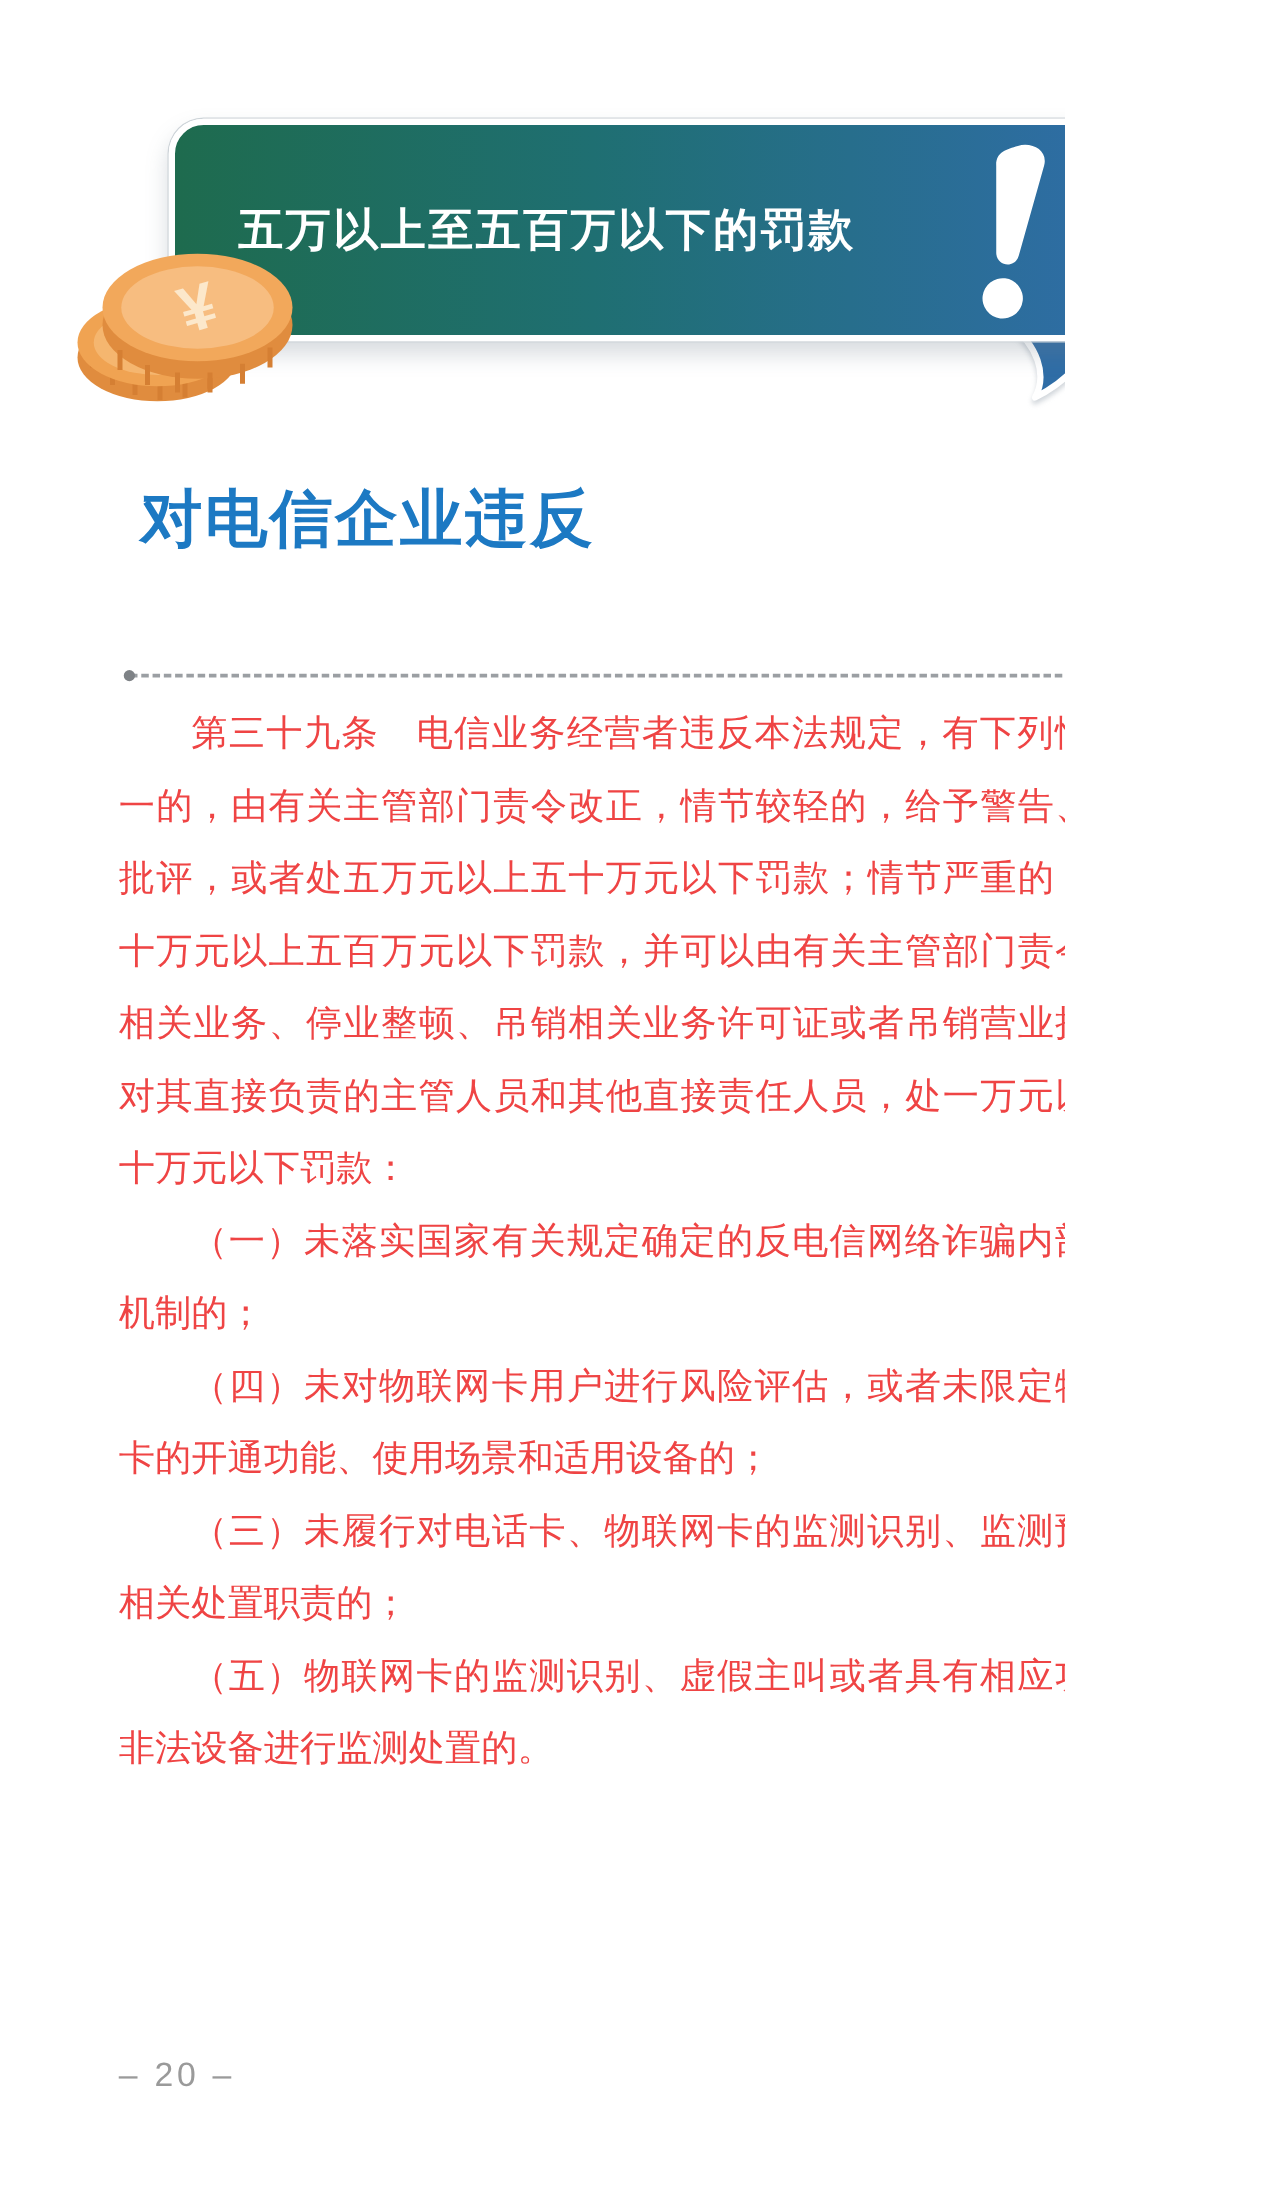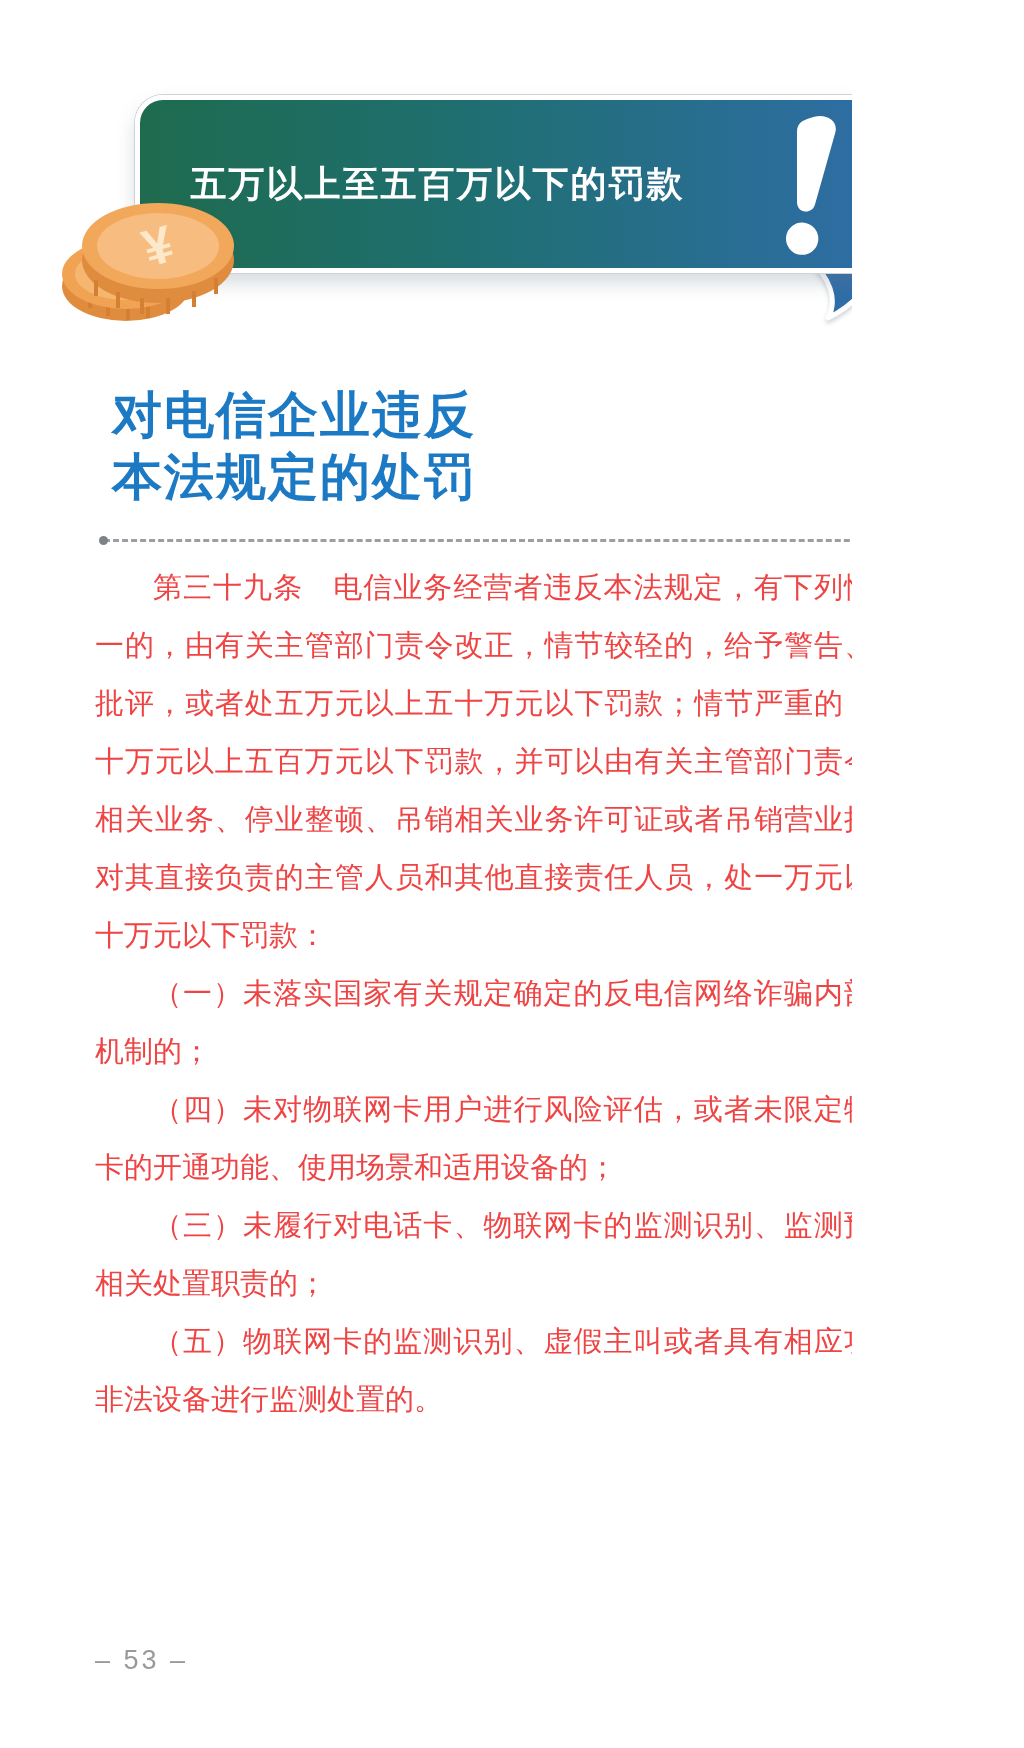--- a/index.html
+++ b/index.html
@@ -152,27 +152,27 @@
         <line x1="112" y1="128" x2="112" y2="144"></line>
         <line x1="138" y1="121" x2="138" y2="137"></line>
         <line x1="160" y1="108" x2="160" y2="124"></line>
       </g>
       <ellipse cx="102" cy="76" rx="76" ry="43" fill="#f2a85b"></ellipse>
       <ellipse cx="102" cy="76" rx="61" ry="33" fill="#f7bd80"></ellipse>
       <text x="102" y="94" text-anchor="middle" font-size="52" font-weight="bold" fill="#fce8cb" transform="rotate(-16 102 76)" font-family="Liberation Sans, DejaVu Sans, sans-serif">¥</text>
     </g>
   </svg>
 
-  <h1 class="section-title"><span>对电信企业违反</span><br><span>本法规定的处罚</span></h1>
+  <h1 class="section-title"><span>对电信企业违反</span><br></h1>
 
   <div class="divider"></div>
 
   <div class="article">
     <p>第三十九条　电信业务经营者违反本法规定，有下列情形之一的，由有关主管部门责令改正，情节较轻的，给予警告、通报批评，或者处五万元以上五十万元以下罚款；情节严重的，处五十万元以上五百万元以下罚款，并可以由有关主管部门责令暂停相关业务、停业整顿、吊销相关业务许可证或者吊销营业执照，对其直接负责的主管人员和其他直接责任人员，处一万元以上二十万元以下罚款：</p>
     <p>（一）未落实国家有关规定确定的反电信网络诈骗内部控制机制的；</p>
     <p>（四）未对物联网卡用户进行风险评估，或者未限定物联网卡的开通功能、使用场景和适用设备的；</p>
     <p>（三）未履行对电话卡、物联网卡的监测识别、监测预警和相关处置职责的；</p>
     <p>（五）物联网卡的监测识别、虚假主叫或者具有相应功能的非法设备进行监测处置的。</p>
   </div>
 
-  <div class="page-number">– 53 –</div>
+  <div class="page-number">– 20 –</div>
 
 </div>
 
 </body></html>

